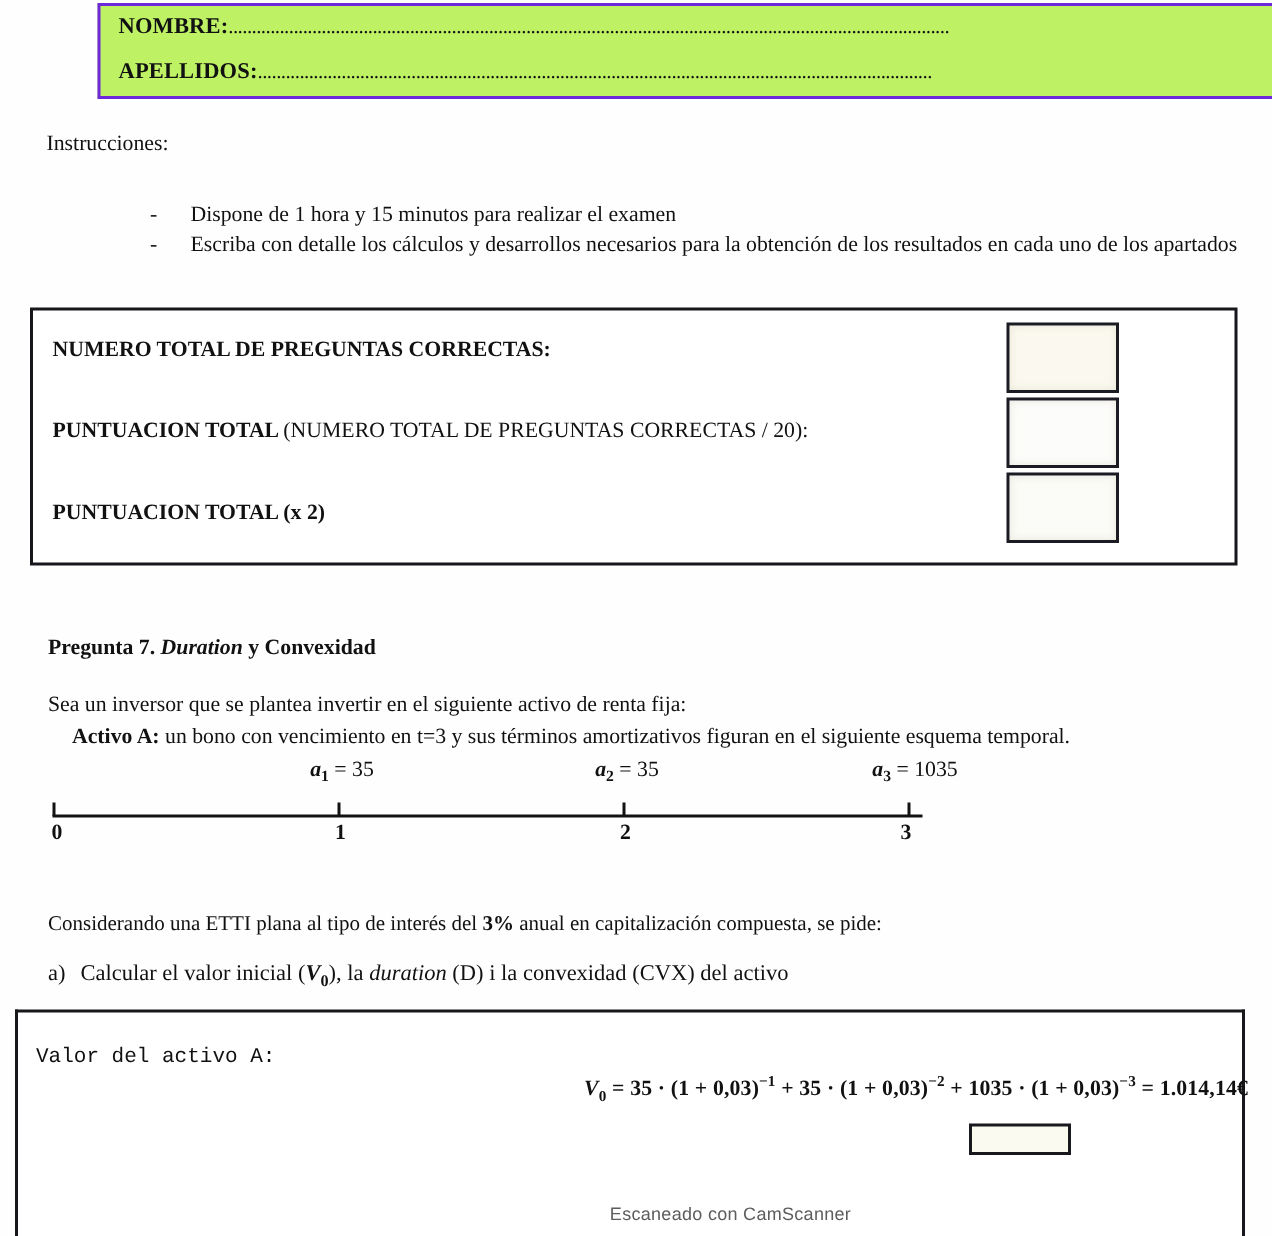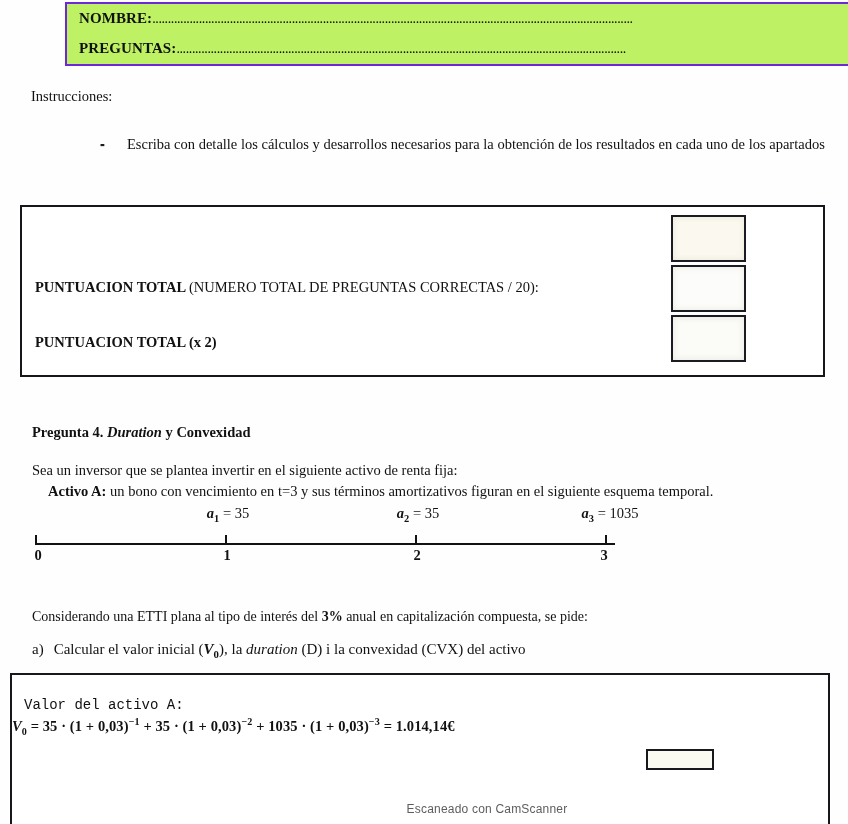--- a/index.html
+++ b/index.html
@@ -230,21 +230,21 @@
     left: 12px;
     top: 22px;
     font-size: 14px;
     font-family: Liberation Mono, monospace;
   }
   .answer-formula {
     position: absolute;
     left: 0;
     top: 41px;
     width: 820px;
-    text-align: left;
+    text-align: right;
     font-size: 14.5px;
     font-weight: bold;
     font-family: "Liberation Serif", serif;
     letter-spacing: 0.1px;
   }
   .answer-formula sup {
     font-size: 0.7em;
     vertical-align: super;
   }
   .answer-formula sub {
@@ -282,51 +282,55 @@
 </head>
 <body>
 
 <div class="page">
 
   <div class="identity-box">
     <div class="identity-row r1">
       <span>NOMBRE:</span><span class="dotfill">...........................................................................................................................................................</span>
     </div>
     <div class="identity-row r2">
-      <span>PREGUNTAS:</span><span class="dotfill">.................................................................................................................................................</span>
+      <span>APELLIDOS:</span><span class="dotfill">.................................................................................................................................................</span>
     </div>
   </div>
 
   <div class="instructions-label">Instrucciones:</div>
 
   <div class="instr-list">
     <div class="instr-item">
       <span class="instr-dash">-</span>
+      <span>Dispone de 1 hora y 15 minutos para realizar el examen</span>
     </div>
     <div class="instr-item">
       <span class="instr-dash">-</span>
       <span>Escriba con detalle los cálculos y desarrollos necesarios para la obtención de los resultados en cada uno de los apartados</span>
     </div>
   </div>
 
   <div class="score-box">
+    <div class="score-label l1">
+      <span>NUMERO TOTAL DE PREGUNTAS CORRECTAS:</span><span class="normal"></span>
+    </div>
     <div class="score-label l2">
       <span>PUNTUACION TOTAL </span><span class="normal">(NUMERO TOTAL DE PREGUNTAS CORRECTAS / 20):</span>
     </div>
     <div class="score-label l3">
       <span>PUNTUACION TOTAL (x 2)</span><span class="normal"></span>
     </div>
 
     <div class="score-input b1"></div>
     <div class="score-input b2"></div>
     <div class="score-input b3"></div>
   </div>
 
   <div class="q-heading">
-    <span>Pregunta 4.</span>
+    <span>Pregunta 7.</span>
     <span class="ital">Duration</span>
     <span>y Convexidad</span>
   </div>
 
   <div class="stmt s1">Sea un inversor que se plantea invertir en el siguiente activo de renta fija:</div>
   <div class="stmt s2">
     <b>Activo A:</b>
     <span>un bono con vencimiento en t=3 y sus términos amortizativos figuran en el siguiente esquema temporal.</span>
   </div>
 

